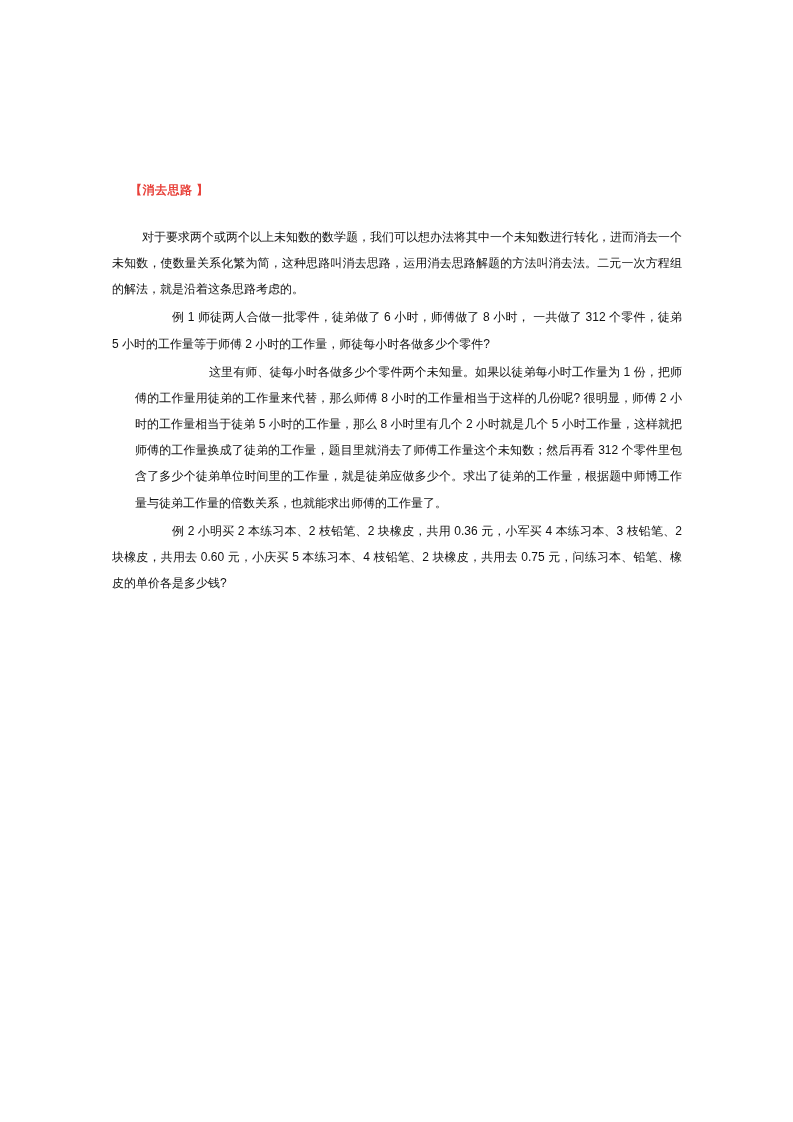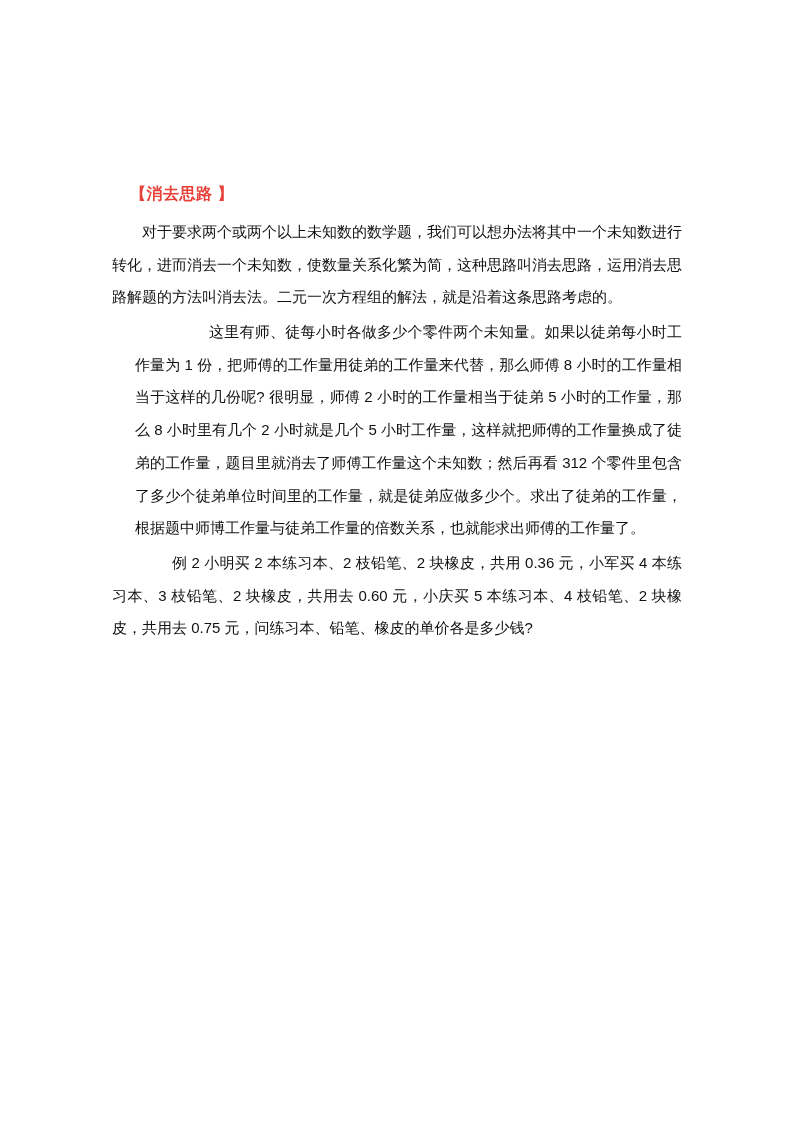--- a/index.html
+++ b/index.html
@@ -24,48 +24,49 @@
     background: #ffffff;
   }
   .content {
     position: absolute;
     left: 112px;
     top: 178px;
     width: 570px;
   }
   .heading {
     color: #e8413a;
-    font-size: 16px;
+    font-size: 12px;
     font-weight: bold;
     line-height: 2.0;
-    margin: 0 0 6px 18px;
+    margin: 0 0 22px 18px;
     letter-spacing: 0.5px;
   }
   p {
     margin: 0 0 2px 0;
-    font-size: 15px;
+    font-size: 12px;
     line-height: 2.18;
     text-align: justify;
     text-justify: inter-ideograph;
     color: #111111;
   }
   .indent1 { text-indent: 30px; }
   .indent2 { text-indent: 60px; }
   .indent3 { text-indent: 74px; margin-left: 23px; }
 </style>
 </head>
 <body>
 
 <div class="page">
   <div class="content">
 
     <div class="heading">【消去思路 】</div>
 
     <p class="indent1">对于要求两个或两个以上未知数的数学题，我们可以想办法将其中一个未知数进行转化，进而消去一个未知数，使数量关系化繁为简，这种思路叫消去思路，运用消去思路解题的方法叫消去法。二元一次方程组的解法，就是沿着这条思路考虑的。</p>
 
+    <p class="indent2">例 1  师徒两人合做一批零件，徒弟做了 6 小时，师傅做了 8 小时， 一共做了 312 个零件，徒弟 5 小时的工作量等于师傅 2 小时的工作量，师徒每小时各做多少个零件?</p>
 
 
     <p class="indent3">这里有师、徒每小时各做多少个零件两个未知量。如果以徒弟每小时工作量为 1 份，把师傅的工作量用徒弟的工作量来代替，那么师傅 8 小时的工作量相当于这样的几份呢? 很明显，师傅 2 小时的工作量相当于徒弟 5 小时的工作量，那么 8 小时里有几个 2 小时就是几个 5 小时工作量，这样就把师傅的工作量换成了徒弟的工作量，题目里就消去了师傅工作量这个未知数；然后再看 312 个零件里包含了多少个徒弟单位时间里的工作量，就是徒弟应做多少个。求出了徒弟的工作量，根据题中师博工作量与徒弟工作量的倍数关系，也就能求出师傅的工作量了。</p>
 
     <p class="indent2">例 2  小明买 2 本练习本、2 枝铅笔、2 块橡皮，共用 0.36 元，小军买 4 本练习本、3 枝铅笔、2 块橡皮，共用去 0.60 元，小庆买 5 本练习本、4 枝铅笔、2 块橡皮，共用去 0.75 元，问练习本、铅笔、橡皮的单价各是多少钱?</p>
 
   </div>
 </div>
 
 </body></html>

